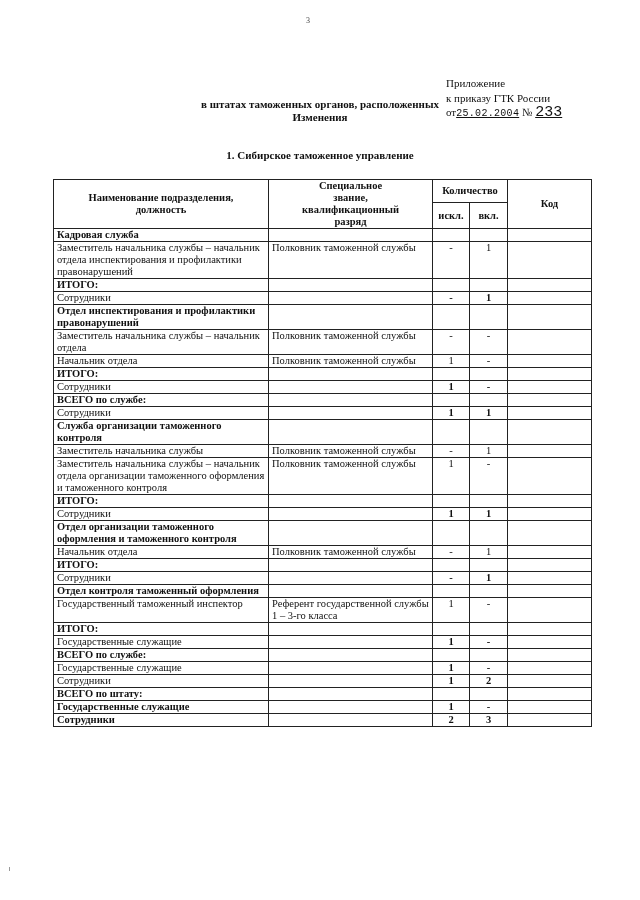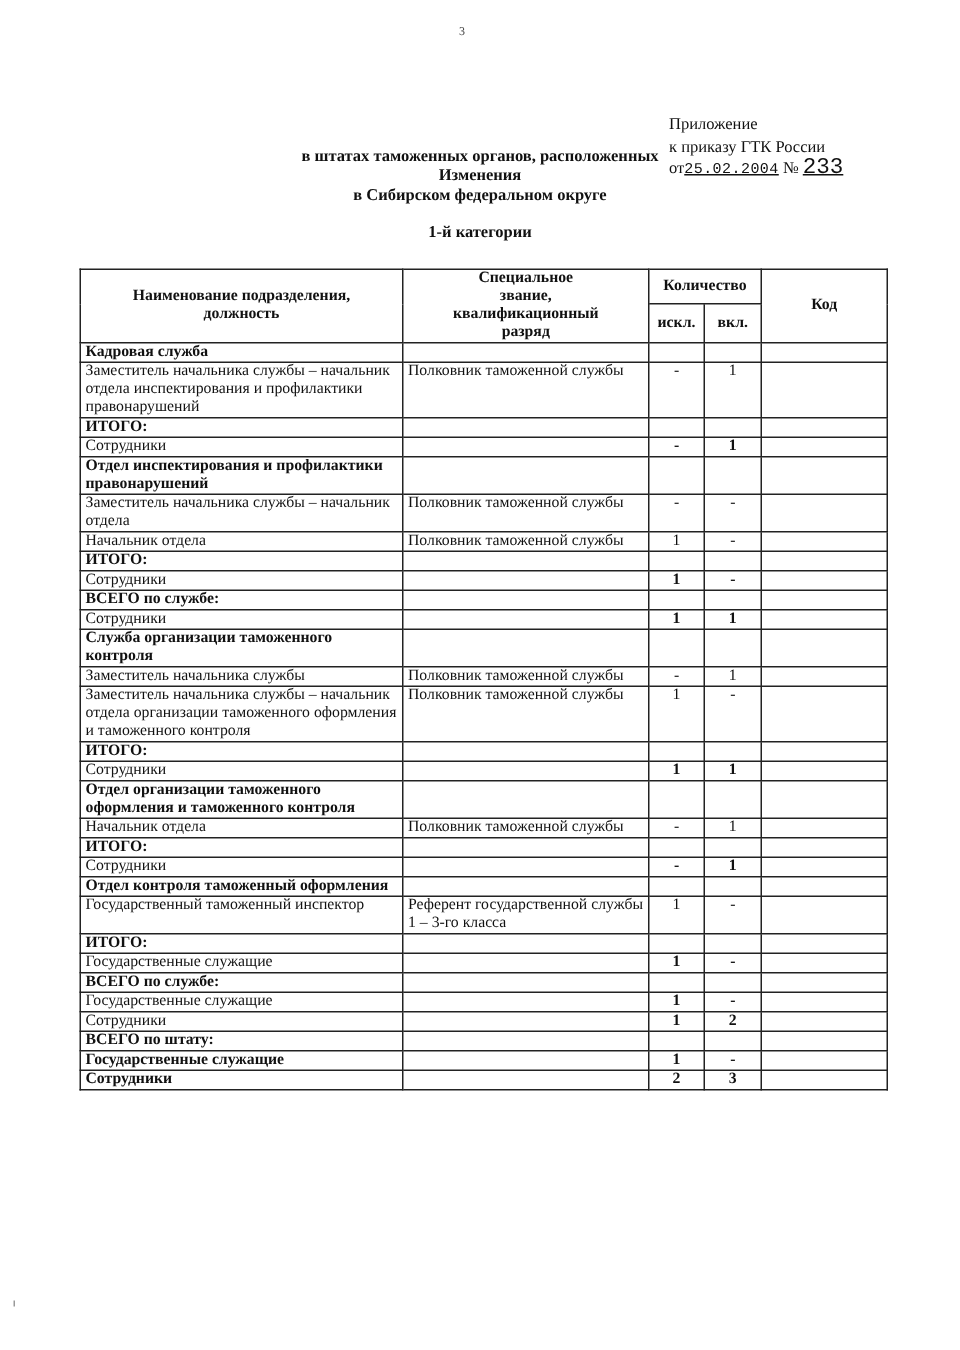--- a/index.html
+++ b/index.html
@@ -33,25 +33,24 @@
   <div>
     <span>от</span><span class="mono">25.02.2004</span>
     <span>№</span>
     <span class="numval">233</span>
   </div>
 </div>
 
 <div class="title-block">
   <div>в штатах таможенных органов, расположенных</div>
   <div>Изменения</div>
-  <div>в Сибирском федеральном округе</div>
 </div>
 
 <div class="subtitle-block">
-  <div>1-й категории</div>
+  <div>1. Сибирское таможенное управление</div>
 </div>
 
 <table class="staff">
   <colgroup>
       <col class="c1">
       <col class="c2">
       <col class="c3">
       <col class="c4">
       <col class="c5">
     </colgroup>

